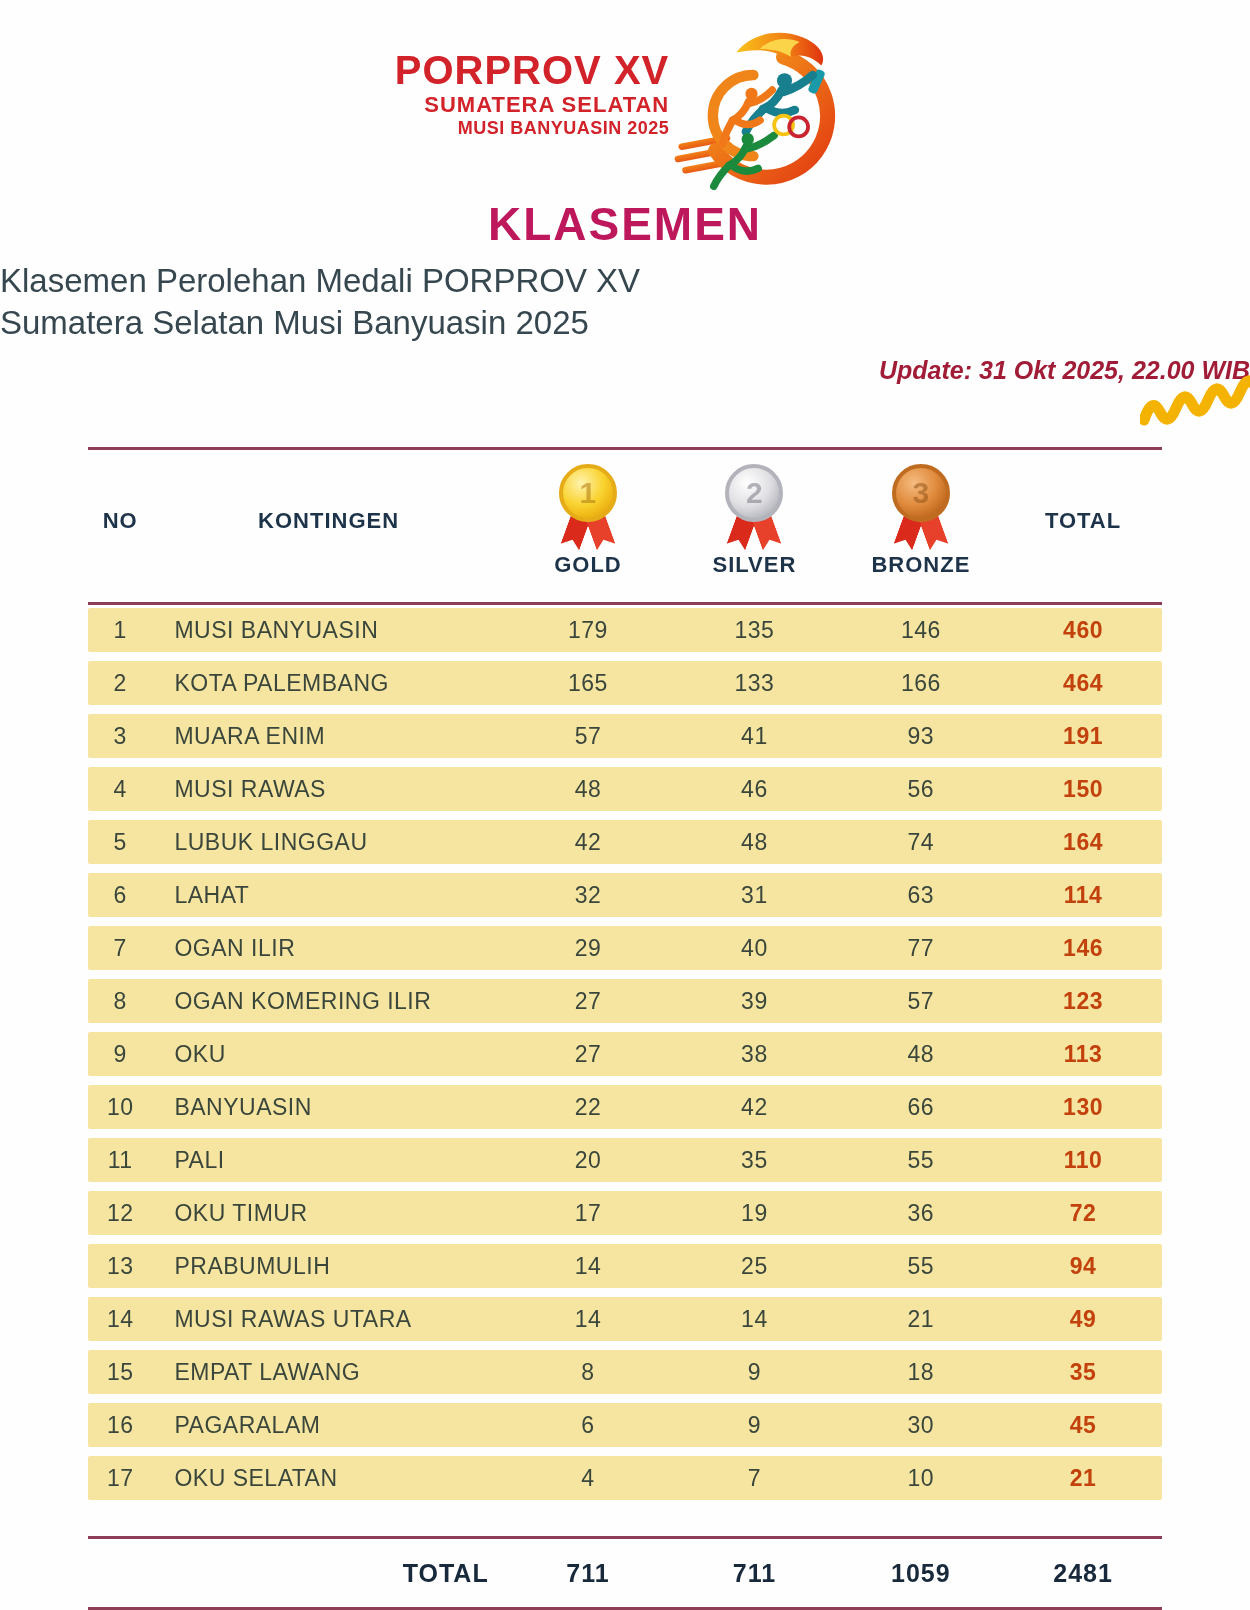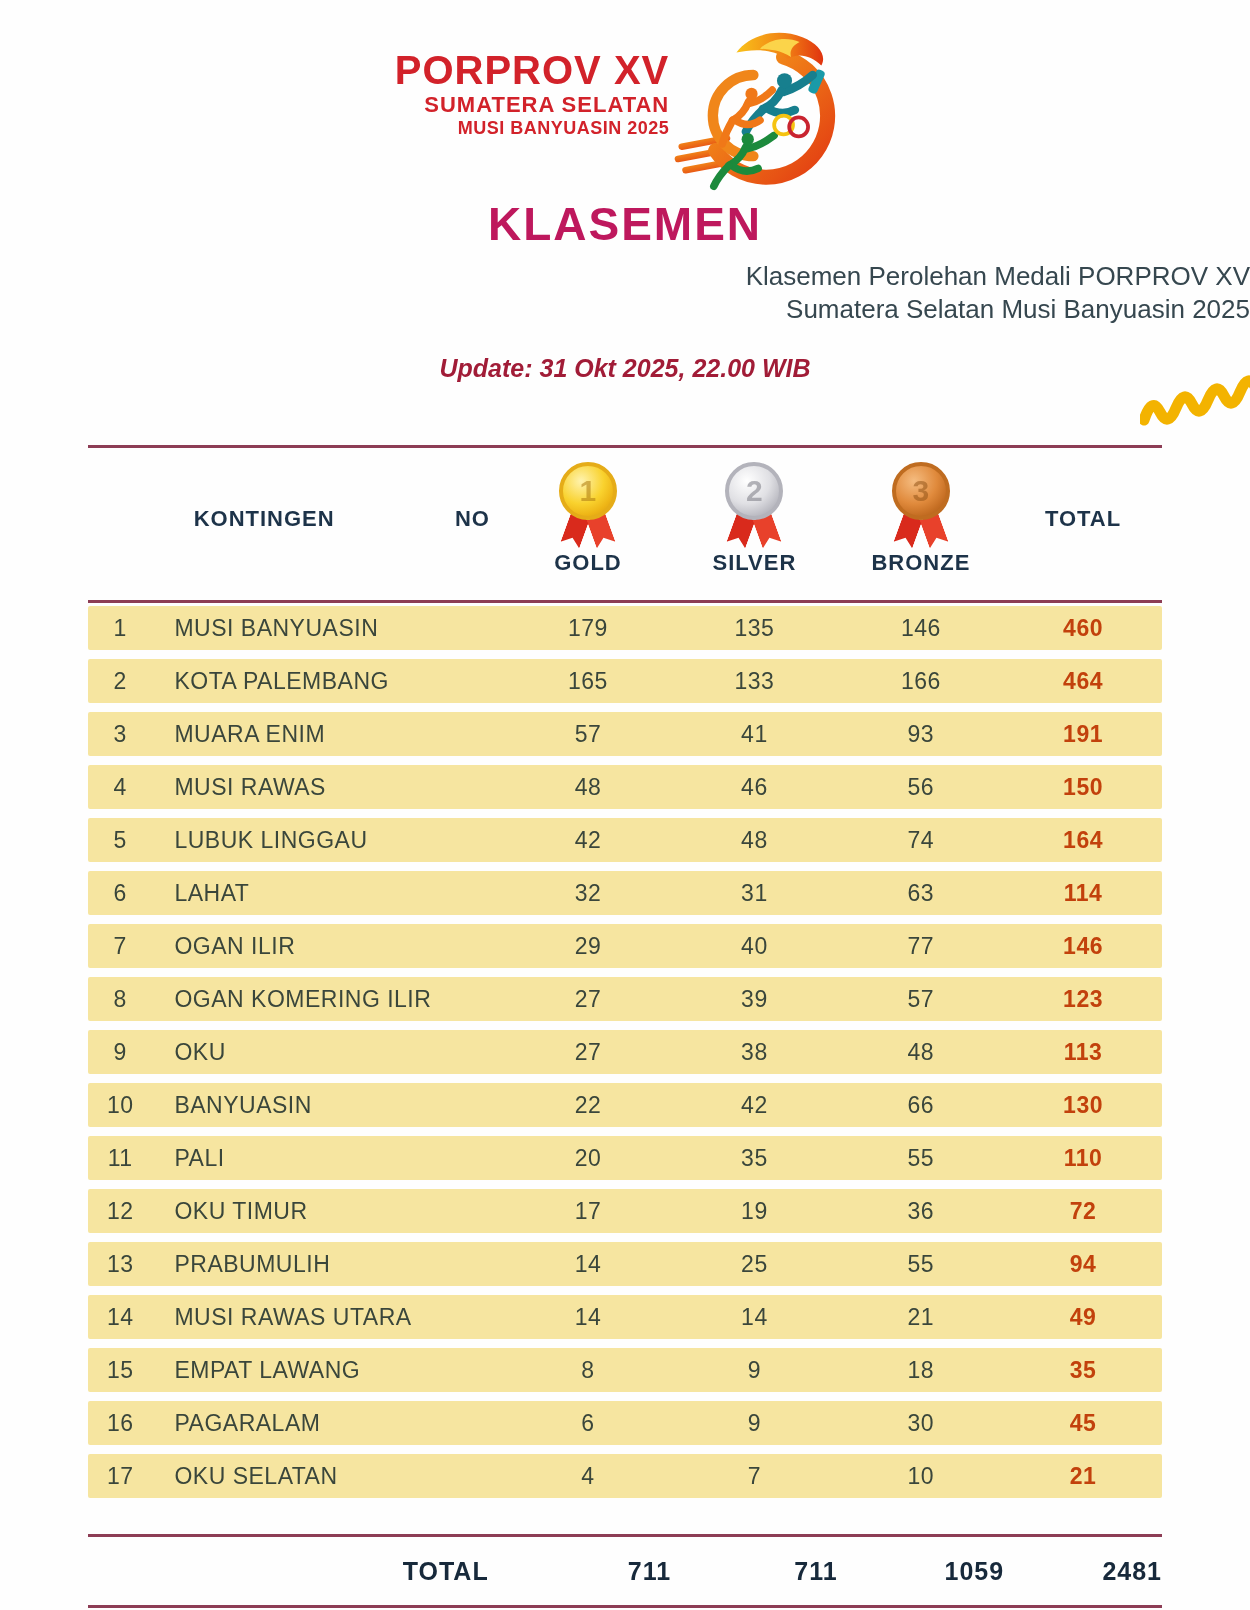--- a/index.html
+++ b/index.html
@@ -10,22 +10,22 @@
   .logo-row{display:flex;justify-content:center;align-items:flex-start;padding-top:26px;}
   .logo-text{margin-top:24px;text-align:right;}
   .logo-title{font-size:40px;font-weight:800;color:#d2222a;letter-spacing:1px;line-height:1;}
   .logo-sub1{font-size:22px;font-weight:800;color:#d2222a;letter-spacing:1px;margin-top:4px;line-height:1;}
   .logo-sub2{font-size:18px;font-weight:800;color:#d2222a;letter-spacing:.5px;margin-top:3px;line-height:1;}
   .logo-art{width:190px;height:165px;margin-left:-4px;}
 
   
   .title{margin:8px 0 0;text-align:center;font-size:46px;line-height:1.1;font-weight:800;
          color:#be185d;letter-spacing:2px;}
-  .subtitle{margin:10px 0 0;text-align:right;font-size:26px;line-height:1.28;color:#36474f;}
-  .update{margin:28px 0 0;text-align:center;font-size:25px;font-weight:600;font-style:italic;color:#a11c37;}
+  .subtitle{margin:10px 0 0;text-align:left;font-size:33px;line-height:1.28;color:#36474f;}
+  .update{margin:12px 0 0;text-align:right;font-size:25px;font-weight:600;font-style:italic;color:#a11c37;}
   .squiggle{position:absolute;top:370px;left:1140px;}
 
   
   .table-wrap{margin:62px 88px 0;}
   .rule{height:3px;background:#8d3d55;}
   .rule.pre-foot{margin-top:36px;}
 
   .w-no{width:6%;}
   .w-name{width:32.8%;}
   .w-med{width:15.5%;}
@@ -53,21 +53,21 @@
   .coin.bronze{background:radial-gradient(circle at 36% 30%,#f5bc80,#e08a3c 48%,#c66f24 72%,#a05314);
              border:4px solid #bf6c20;color:rgba(139,77,18,.5);}
 
   .tbody{padding-top:3px;}
   .trow{display:flex;align-items:center;height:44px;background:#f6e5a0;margin-bottom:9px;border-radius:2px;}
   .tcell{font-size:23px;color:#3a463b;text-align:center;letter-spacing:.5px;}
   .tcell.name{text-align:left;padding-left:22px;box-sizing:border-box;}
   .tcell.total{font-weight:700;color:#c2410c;}
 
   .tfoot{display:flex;align-items:center;height:68px;}
-  .fcell{font-size:25px;font-weight:700;color:#17293b;text-align:right;letter-spacing:1px;}
+  .fcell{font-size:25px;font-weight:700;color:#17293b;text-align:center;letter-spacing:1px;}
   .fcell.name{text-align:right;padding-right:16px;box-sizing:border-box;}
 </style>
 </head>
 <body>
 
 <div class="page">
 
   <div class="logo-row">
     <div class="logo-text">
       <div class="logo-title">PORPROV XV</div>
@@ -138,25 +138,25 @@
   <p class="update">Update: 31 Okt 2025, 22.00 WIB</p>
 
   <svg class="squiggle" width="130" height="70" viewBox="0 0 130 70">
     <path d="M4,50 Q12,26 20,42 T36,38 T52,34 T68,30 T84,26 T100,22 T116,18 T130,14" stroke="#f3b300" stroke-width="11" fill="none" stroke-linecap="round"></path>
   </svg>
 
   <div class="table-wrap">
     <div class="rule"></div>
 
     <div class="thead">
+      <div class="hcell text w-no">
+        <span class="hlabel">NO</span>
+      </div>
       <div class="hcell text w-name">
         <span class="hlabel">KONTINGEN</span>
-      </div>
-      <div class="hcell text w-no">
-        <span class="hlabel">NO</span>
       </div>
       <div class="hcell med w-med">
         <div class="medal">
           <span class="rib l"></span>
           <span class="rib r"></span>
           <span class="coin gold">1</span>
         </div>
         <span class="hlabel">GOLD</span>
       </div>
       <div class="hcell med w-med">

